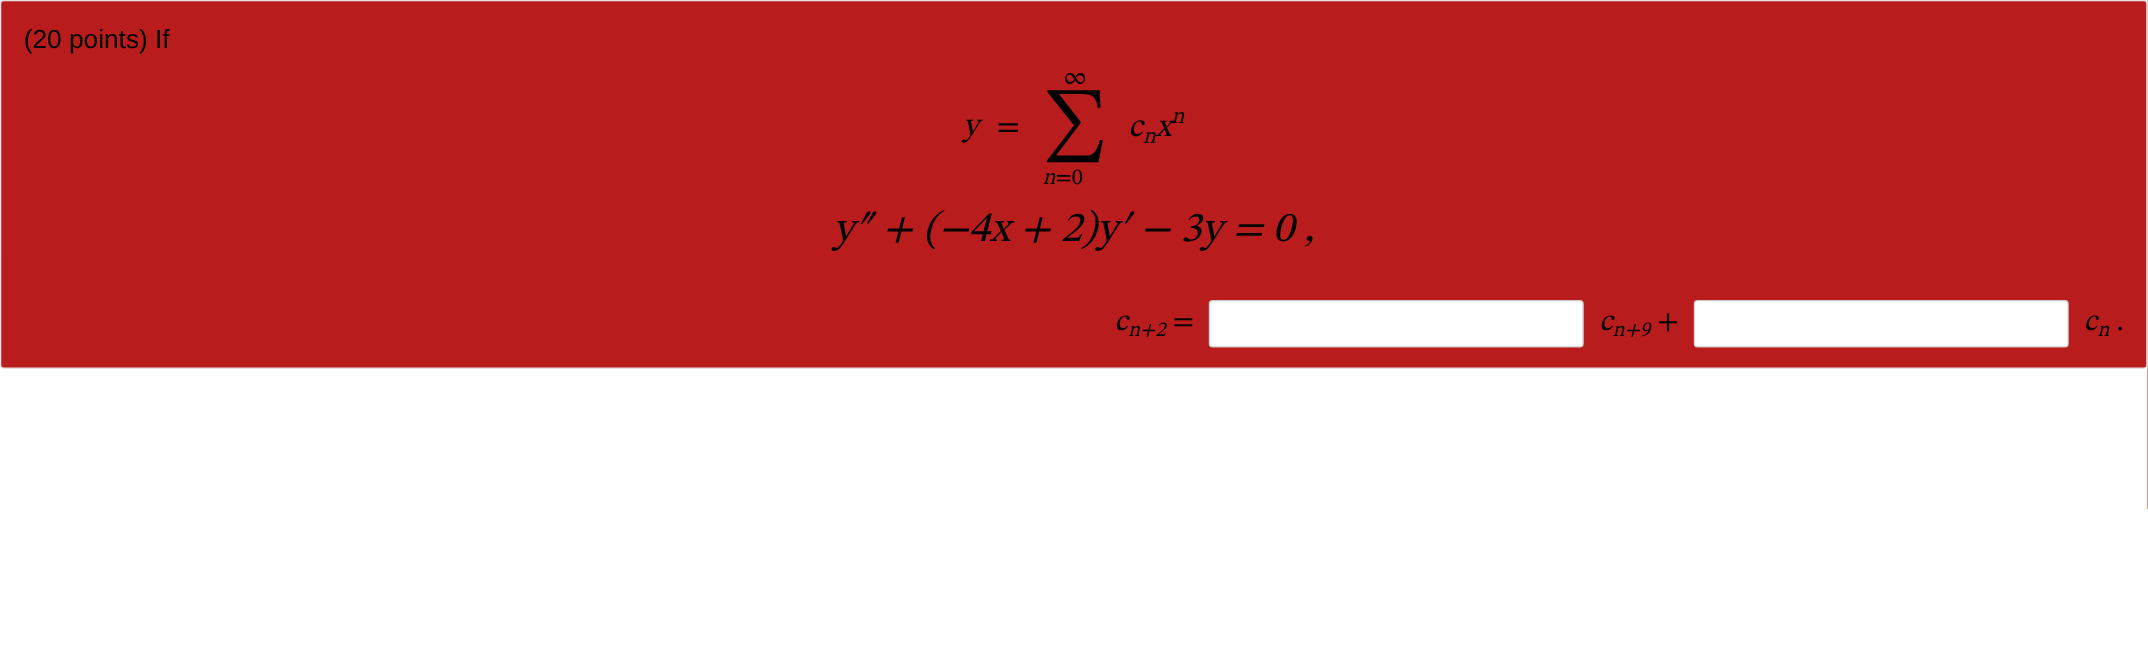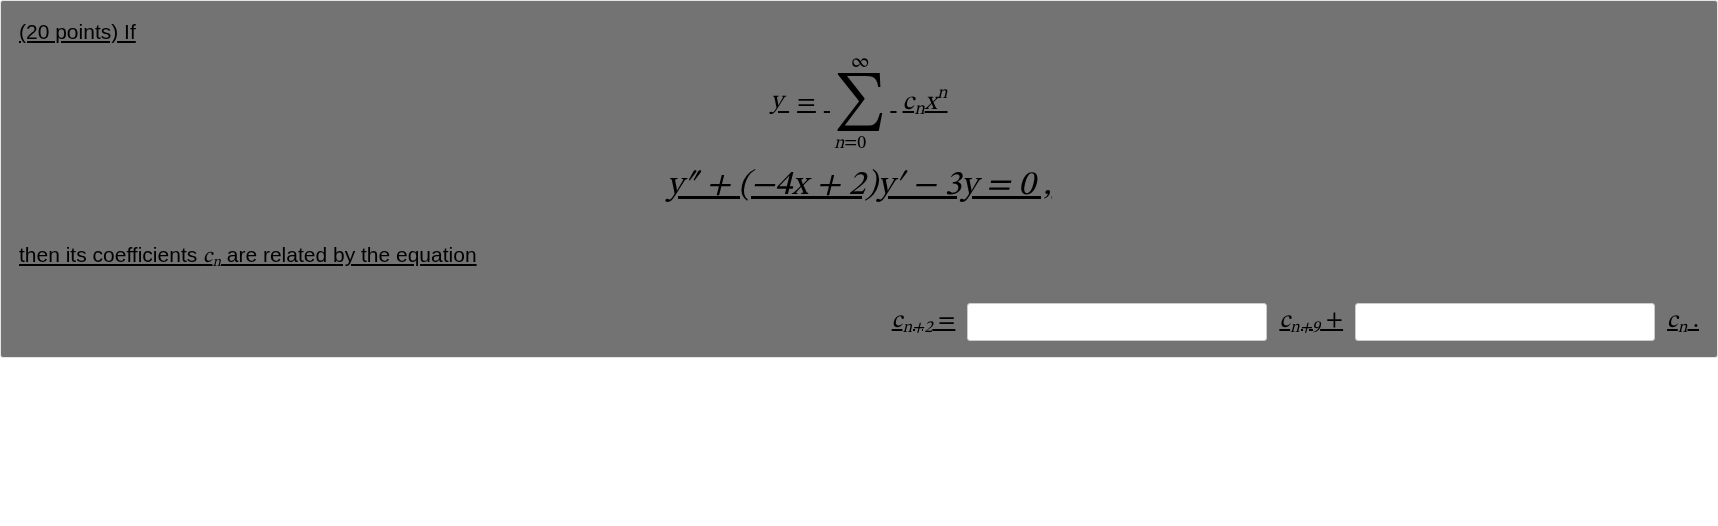--- a/index.html
+++ b/index.html
@@ -4,28 +4,27 @@
 <style>
   html, body {
     margin: 0;
     padding: 0;
     font-family: -apple-system, BlinkMacSystemFont, "Segoe UI", Arial, sans-serif;
     font-size: 20px;
     color: #000;
     background: #fff;
   }
   .question-container {
-    background: #737373;
+    background: #b91c1c;
     border: 1px solid #e5e5e5;
     border-radius: 3px;
     padding: 16px 18px;
     margin: 0;
     box-sizing: border-box;
     width: 1718px;
-    text-decoration: underline;
   }
   .prompt-line {
     font-size: 21px;
     line-height: 1.4;
     margin-bottom: 28px;
   }
   .math-display {
     text-align: center;
     font-family: "Cambria Math", "STIX Two Math", "STIXGeneral", Georgia, serif;
     font-style: italic;
@@ -117,23 +116,20 @@
       <span class="lower"><span>n</span><span class="upright">=0</span></span>
     </span>
     <span class="nobr" style="margin-left:6px;">
       <span>c</span><span class="sub">n</span><span>x</span><span class="exp">n</span>
     </span>
   </div>
 
 
   <div class="math-display" style="font-size:34px;">y″ + (−4x + 2)y′ − 3y = 0 ,</div>
 
-  <div class="prompt-line" style="margin-bottom:0;">
-    <span>then its coefficients </span><span class="math-inline nobr"><span>c</span><span class="sub">n</span></span><span> are related by the equation</span>
-  </div>
 
   <div class="answer-row">
     <span class="nobr">
       <span>c</span><span class="sub">n+2</span><span class="upright"> =</span>
     </span>
     <input type="text" value="" style="">
     <span class="nobr">
       <span>c</span><span class="sub">n+9</span><span class="upright"> +</span>
     </span>
     <input type="text" value="" style="">

